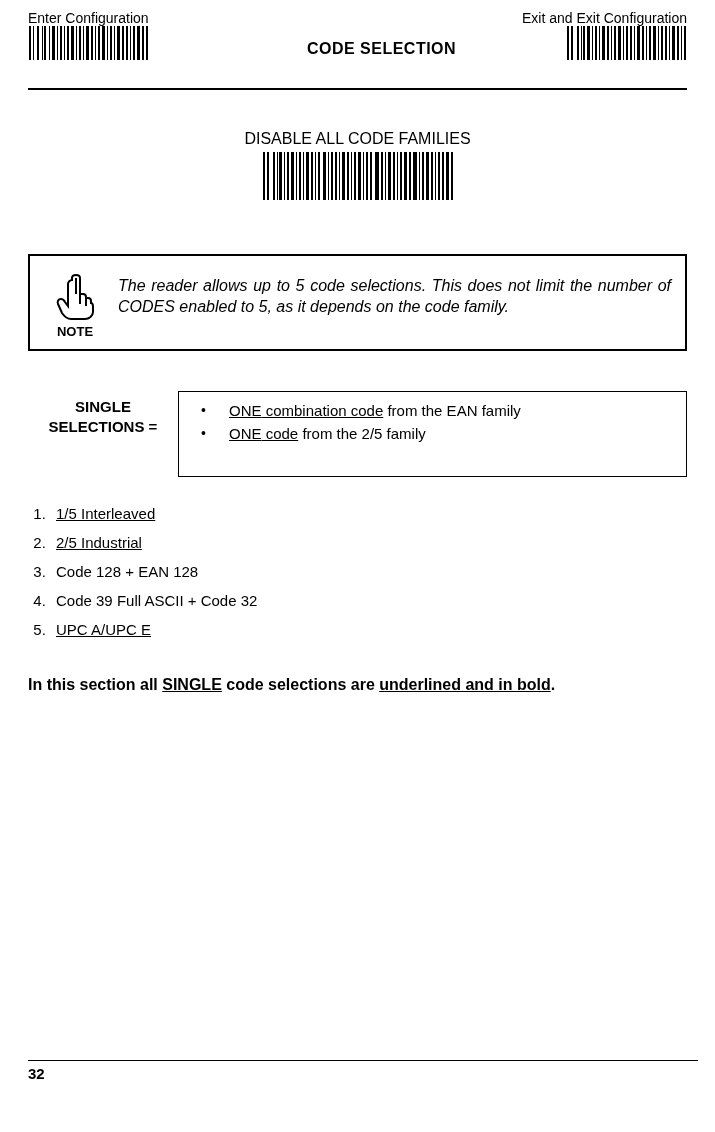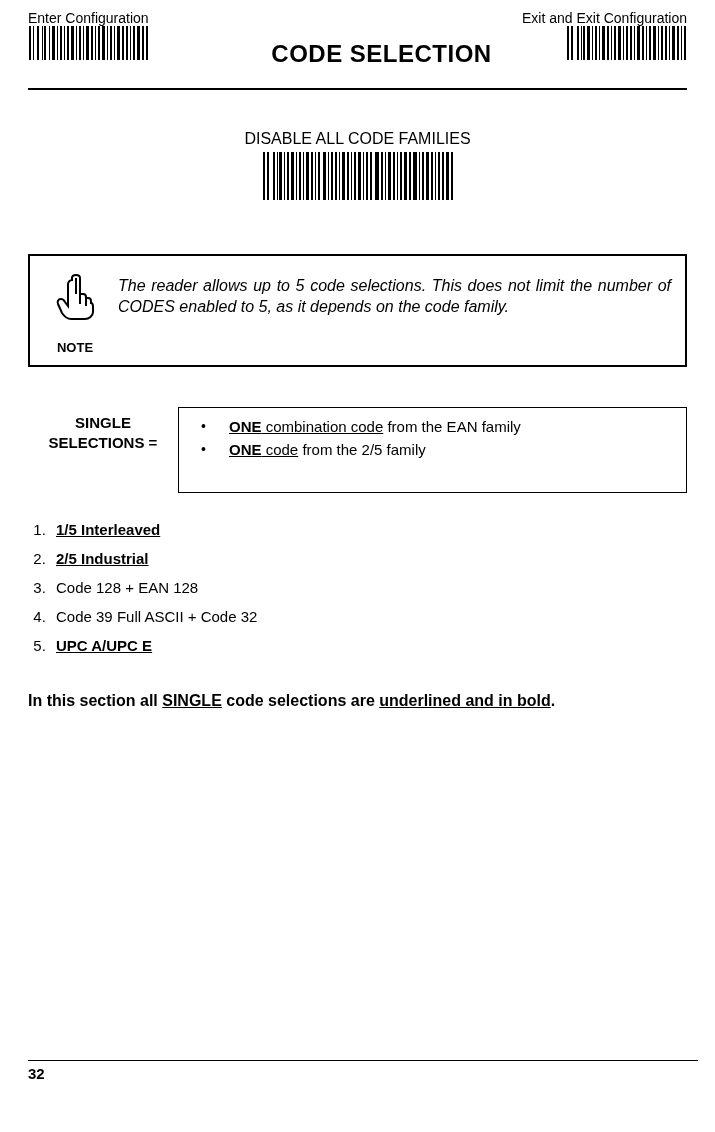--- a/index.html
+++ b/index.html
@@ -25,21 +25,21 @@
   }
   .top-col {
     text-align: right;
     font-size: 14px;
   }
   .top-title {
     position: absolute;
     left: 0; right: 0;
     top: 30px;
     text-align: center;
-    font-size: 24px;
+    font-size: 16px;
     font-weight: bold;
     letter-spacing: 0.5px;
     padding-left: 48px;
   }
   .hrline {
     border: 0;
     border-top: 2px solid #000;
     margin-top: 18px;
     margin-bottom: 40px;
   }
@@ -67,21 +67,21 @@
   }
   .note-left {
     text-align: center;
     width: 62px;
     flex: 0 0 62px;
     margin-right: 12px;
   }
   .note-left .note-label {
     font-size: 13px;
     font-weight: bold;
-    margin-top: 16px;
+    margin-top: 0;
   }
   .note-text {
     font-style: italic;
     font-size: 16px;
     text-align: justify;
     line-height: 1.3;
     padding-top: 2px;
   }
   .single-row {
     display: flex;
@@ -115,21 +115,21 @@
   }
   .single-box li::before {
     content: "•";
     position: absolute;
     left: 0;
     top: 0;
     font-size: 14px;
   }
   .ub {
     text-decoration: underline;
-    font-weight: bold;
+    font-weight: normal;
     text-align: right;
   }
   .u {
     text-decoration: underline;
   }
   .example-h {
     font-weight: bold;
     font-size: 16px;
     margin-bottom: 14px;
   }

